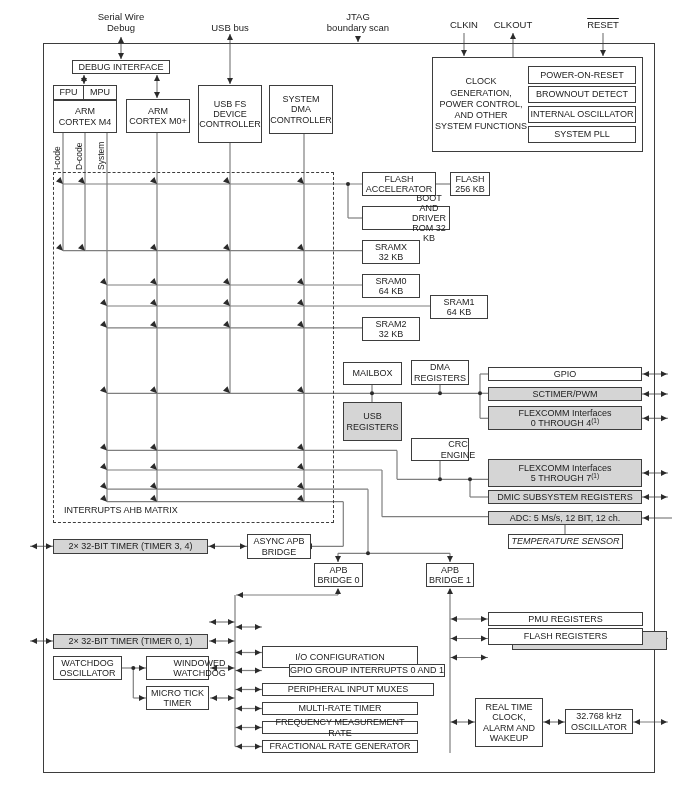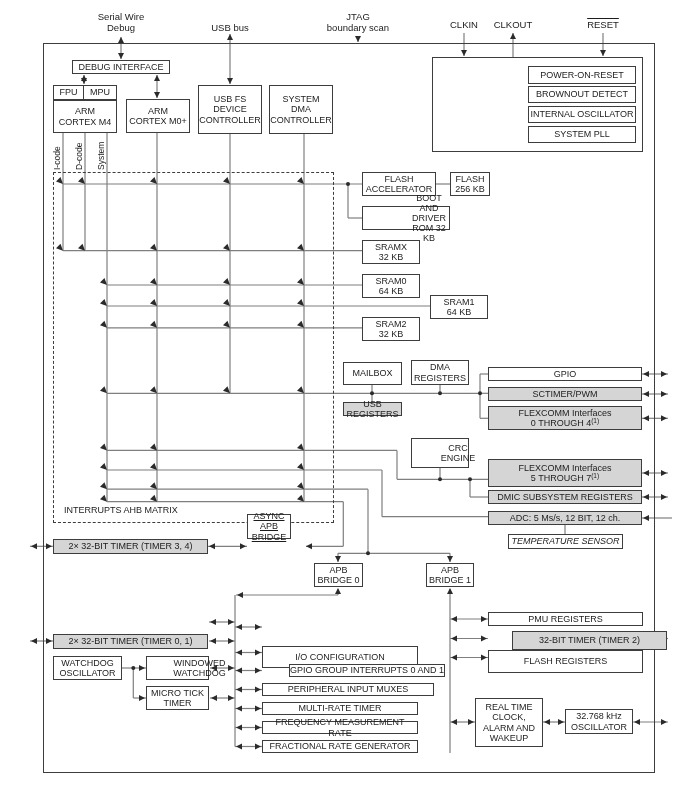--- a/index.html
+++ b/index.html
@@ -245,28 +245,32 @@
   <div class="toplab" style="left:483px;top:19px;width:60px;">CLKOUT</div>
   <div class="toplab overline" style="left:573px;top:19px;width:60px;">RESET</div>
 
   <div class="bx" style="left:72px;top:60px;width:98px;height:14px;">DEBUG INTERFACE</div>
   <div class="bx" style="left:53px;top:85px;width:31px;height:15px;">FPU</div>
   <div class="bx" style="left:83px;top:85px;width:34px;height:15px;">MPU</div>
   <div class="bx" style="left:53px;top:100px;width:64px;height:33px;">ARM
 CORTEX M4</div>
   <div class="bx" style="left:126px;top:99px;width:64px;height:34px;">ARM
 CORTEX M0+</div>
-  <div class="bx" style="left:198px;top:85px;width:64px;height:49px;">USB FS
+  <div class="bx" style="left:198px;top:85px;width:64px;height:58px;">USB FS
 DEVICE
 CONTROLLER</div>
   <div class="bx" style="left:269px;top:85px;width:64px;height:49px;">SYSTEM
 DMA
 CONTROLLER</div>
 
   <div class="bx" style="left:432px;top:57px;width:211px;height:95px;"></div>
+  <div class="inner-label" style="left:434px;top:58px;width:94px;height:93px;">CLOCK GENERATION,
+POWER CONTROL,
+AND OTHER
+SYSTEM FUNCTIONS</div>
   <div class="bx" style="left:528px;top:66px;width:108px;height:18px;">POWER-ON-RESET</div>
   <div class="bx" style="left:528px;top:86px;width:108px;height:17px;">BROWNOUT DETECT</div>
   <div class="bx" style="left:528px;top:106px;width:108px;height:17px;">INTERNAL OSCILLATOR</div>
   <div class="bx" style="left:528px;top:126px;width:108px;height:17px;">SYSTEM PLL</div>
 
   <div class="bx" style="left:362px;top:172px;width:74px;height:24px;">FLASH
 ACCELERATOR</div>
   <div class="bx" style="left:450px;top:172px;width:40px;height:24px;">FLASH
 256 KB</div>
   <div class="bx" style="left:362px;top:206px;width:88px;height:24px;padding-left:46px;">BOOT AND DRIVER
@@ -276,40 +280,40 @@
   <div class="bx" style="left:362px;top:274px;width:58px;height:24px;">SRAM0
 64 KB</div>
   <div class="bx" style="left:430px;top:295px;width:58px;height:24px;">SRAM1
 64 KB</div>
   <div class="bx" style="left:362px;top:317px;width:58px;height:24px;">SRAM2
 32 KB</div>
 
   <div class="bx" style="left:343px;top:362px;width:59px;height:23px;">MAILBOX</div>
   <div class="bx" style="left:411px;top:360px;width:58px;height:25px;">DMA
 REGISTERS</div>
-  <div class="bx gray" style="left:343px;top:402px;width:59px;height:14px;">USB
+  <div class="bx gray" style="left:343px;top:402px;width:59px;height:39px;">USB
 REGISTERS</div>
   <div class="bx" style="left:488px;top:367px;width:154px;height:14px;">GPIO</div>
   <div class="bx gray" style="left:488px;top:387px;width:154px;height:14px;">SCTIMER/PWM</div>
   <div class="bx gray" style="left:488px;top:406px;width:154px;height:24px;">
     <span><span>FLEXCOMM Interfaces
 0 THROUGH 4</span><sup class="fn">(1)</sup></span>
   </div>
-  <div class="bx" style="left:411px;top:438px;width:58px;height:30px;padding-left:36px;">CRC
+  <div class="bx" style="left:411px;top:438px;width:58px;height:23px;padding-left:36px;">CRC
 ENGINE</div>
   <div class="bx gray" style="left:488px;top:459px;width:154px;height:28px;">
     <span><span>FLEXCOMM Interfaces
 5 THROUGH 7</span><sup class="fn">(1)</sup></span>
   </div>
   <div class="bx gray" style="left:488px;top:490px;width:154px;height:14px;">DMIC SUBSYSTEM REGISTERS</div>
   <div class="bx gray" style="left:488px;top:511px;width:154px;height:14px;">ADC: 5 Ms/s, 12 BIT, 12 ch.</div>
   <div class="bx" style="left:508px;top:534px;width:115px;height:15px;font-style:italic;">TEMPERATURE SENSOR</div>
 
   <div class="bx gray" style="left:53px;top:539px;width:155px;height:15px;">2× 32-BIT TIMER (TIMER 3, 4)</div>
-  <div class="bx" style="left:247px;top:514px;width:44px;height:25px;text-decoration:underline;">ASYNC APB
+  <div class="bx" style="left:247px;top:534px;width:64px;height:25px;">ASYNC APB
 BRIDGE</div>
   <div class="bx" style="left:314px;top:563px;width:49px;height:24px;">APB
 BRIDGE 0</div>
   <div class="bx" style="left:426px;top:563px;width:48px;height:24px;">APB
 BRIDGE 1</div>
 
   <div class="bx gray" style="left:53px;top:634px;width:155px;height:15px;">2× 32-BIT TIMER (TIMER 0, 1)</div>
   <div class="bx" style="left:53px;top:656px;width:69px;height:24px;">WATCHDOG
 OSCILLATOR</div>
   <div class="bx" style="left:146px;top:656px;width:63px;height:24px;padding-left:44px;">WINDOWED
@@ -319,21 +323,21 @@
 
   <div class="bx" style="left:262px;top:646px;width:156px;height:22px;">I/O CONFIGURATION</div>
   <div class="bx" style="left:262px;top:664px;width:156px;height:13px;margin-left:27px;">GPIO GROUP INTERRUPTS 0 AND 1</div>
   <div class="bx" style="left:262px;top:683px;width:172px;height:13px;">PERIPHERAL INPUT MUXES</div>
   <div class="bx" style="left:262px;top:702px;width:156px;height:13px;">MULTI-RATE TIMER</div>
   <div class="bx" style="left:262px;top:721px;width:156px;height:13px;">FREQUENCY MEASUREMENT RATE</div>
   <div class="bx" style="left:262px;top:740px;width:156px;height:13px;">FRACTIONAL RATE GENERATOR</div>
 
   <div class="bx" style="left:488px;top:612px;width:155px;height:14px;">PMU REGISTERS</div>
   <div class="bx gray" style="left:512px;top:631px;width:155px;height:19px;">32-BIT TIMER (TIMER 2)</div>
-  <div class="bx" style="left:488px;top:650px;width:155px;height:23px;">FLASH REGISTERS</div>
+  <div class="bx" style="left:488px;top:628px;width:155px;height:17px;">FLASH REGISTERS</div>
   <div class="bx" style="left:475px;top:698px;width:68px;height:49px;">REAL TIME
 CLOCK,
 ALARM AND
 WAKEUP</div>
   <div class="bx" style="left:565px;top:709px;width:68px;height:25px;">32.768 kHz
 OSCILLATOR</div>
 
 </div>
 
 </body></html>

